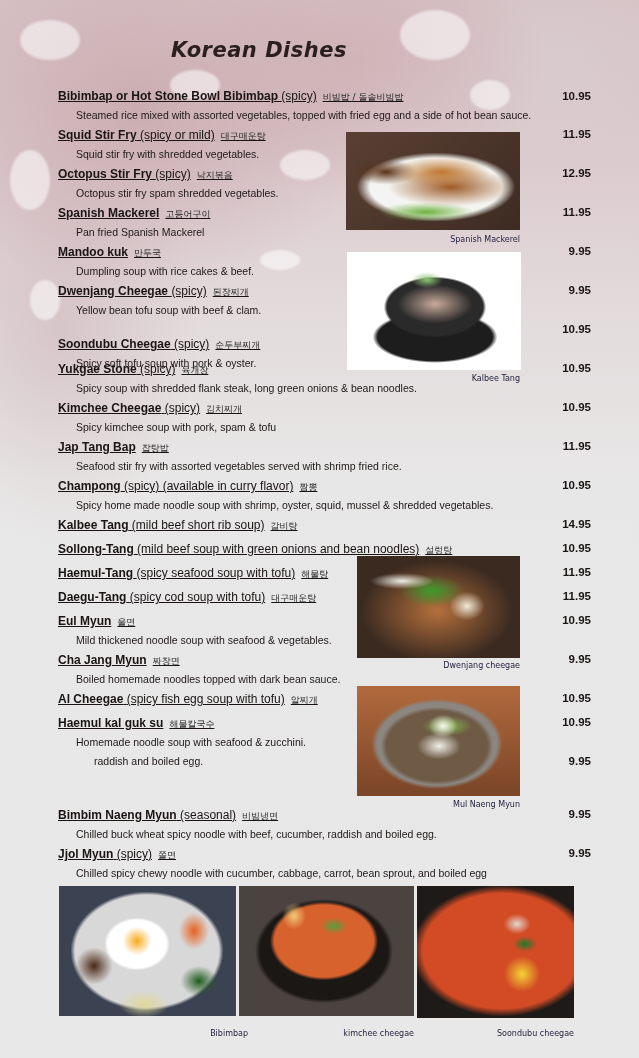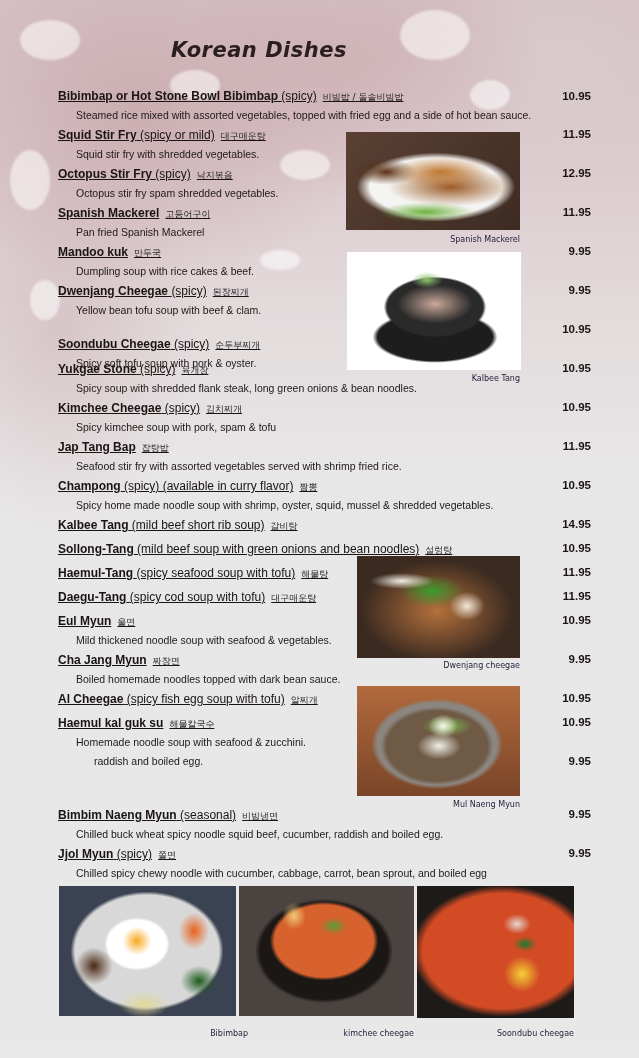--- a/index.html
+++ b/index.html
@@ -227,21 +227,21 @@
 </div>
 <div class="price" style="top:715px">10.95</div>
 
 <div class="item" style="top:754px">
   <div class="desc desc2">raddish and boiled egg.</div>
 </div>
 <div class="price" style="top:754px">9.95</div>
 
 <div class="item" style="top:807px">
   <div class="name-line"><span class="name">Bimbim Naeng Myun</span> <span class="note">(seasonal)</span><span class="kor">비빔냉면</span></div>
-  <div class="desc">Chilled buck wheat spicy noodle squid beef, cucumber, raddish and boiled egg.</div>
+  <div class="desc">Chilled buck wheat spicy noodle with beef, cucumber, raddish and boiled egg.</div>
 </div>
 <div class="price" style="top:807px">9.95</div>
 
 <div class="item" style="top:846px">
   <div class="name-line"><span class="name">Jjol Myun</span> <span class="note">(spicy)</span><span class="kor">쫄면</span></div>
   <div class="desc">Chilled spicy chewy noodle with cucumber, cabbage, carrot, bean sprout, and boiled egg</div>
 </div>
 <div class="price" style="top:846px">9.95</div>
 
 <div class="photo ph-mackerel" style="left:346px;top:132px;width:174px;height:98px;"></div>

